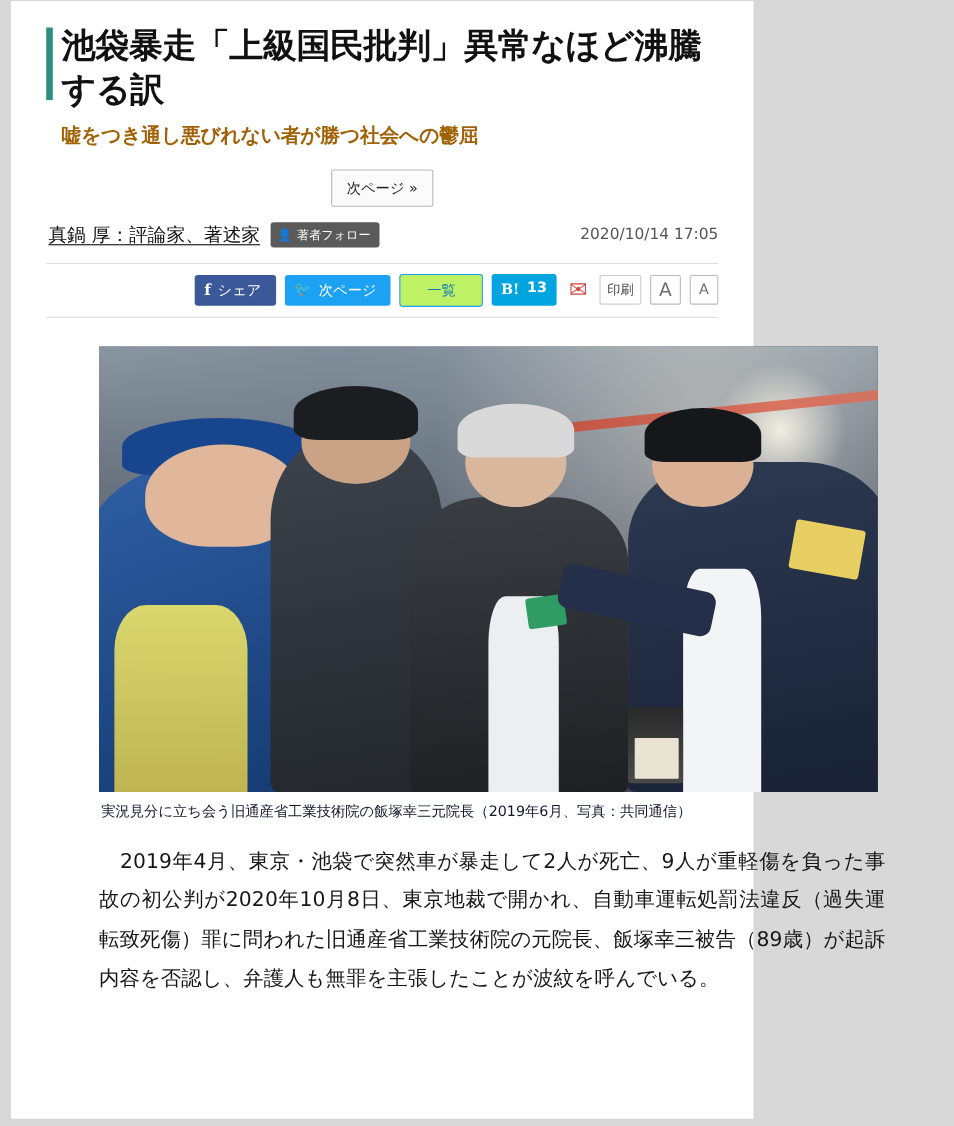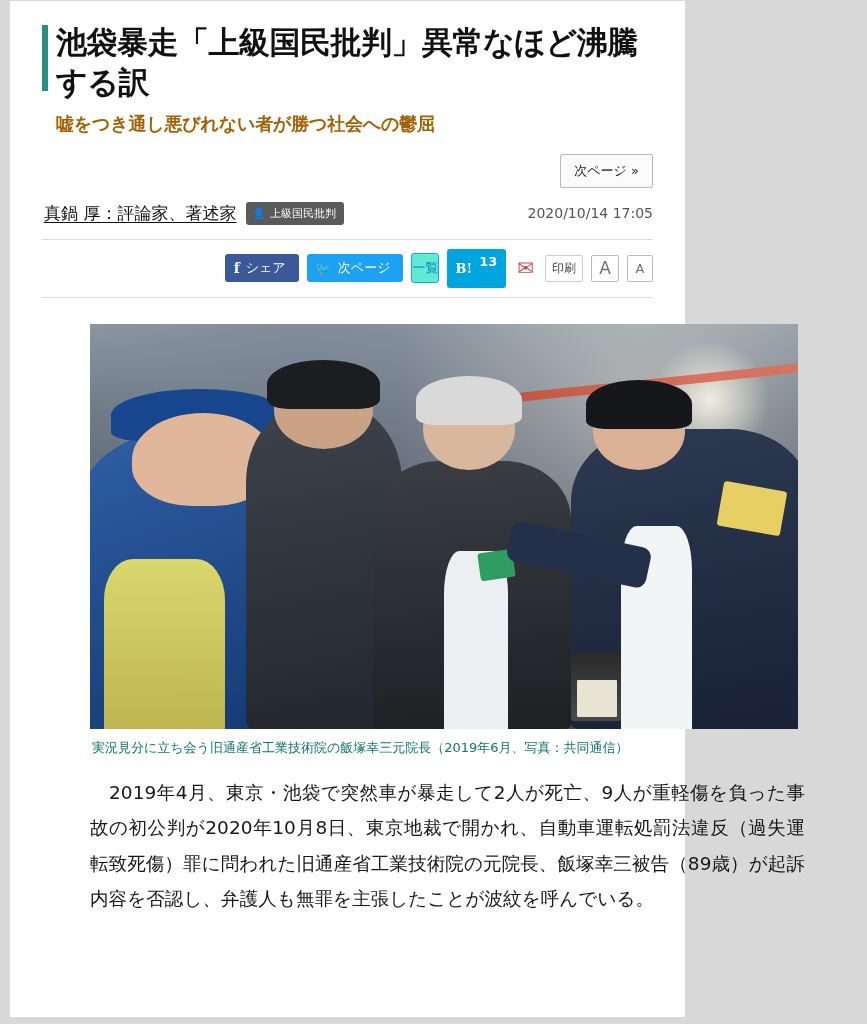--- a/index.html
+++ b/index.html
@@ -59,21 +59,21 @@
     font-weight: bold;
     color: #a16207;
     line-height: 1.3;
     margin: 0;
     letter-spacing: -0.2px;
   }
 
   
   .nextpage-row {
     display: flex;
-    justify-content: flex-end;
+    justify-content: center;
     padding: 12px 0 0 0;
   }
   .nextpage-btn {
     border: 1px solid #b9b9b9;
     background: #fbfbfb;
     color: #222;
     font-size: 13px;
     padding: 7px 13px;
     border-radius: 2px;
     font-family: "DejaVu Sans", "Liberation Sans", sans-serif;
@@ -150,23 +150,23 @@
   .glyph-f {
     font-weight: bold;
     font-family: "DejaVu Serif", serif;
     font-size: 14px;
     line-height: 1;
   }
   .glyph-bird { font-size: 13px; line-height: 1; }
   .btn-list {
     border: 1px solid #1da1f2;
     color: #1477b8;
-    background: #5eead4;
+    background: #bef264;
     font-size: 13px;
-    padding: 5px 0;
+    padding: 5px 24px;
     border-radius: 3px;
     cursor: pointer;
     white-space: nowrap;
     font-family: "DejaVu Sans", "Liberation Sans", sans-serif;
   }
   .btn-hatena {
     display: inline-flex;
     align-items: center;
     background: #00a4de;
     color: #ffffff;
@@ -176,21 +176,21 @@
     cursor: pointer;
     white-space: nowrap;
     font-family: "DejaVu Sans", "Liberation Sans", sans-serif;
   }
   .btn-hatena .bq {
     font-weight: bold;
     padding: 5px 5px 5px 8px;
     font-family: "DejaVu Serif", serif;
   }
   .btn-hatena .cnt {
-    padding: 5px 9px 19px 2px;
+    padding: 5px 9px 9px 2px;
     font-weight: bold;
   }
   .btn-mail {
     color: #d24a43;
     font-size: 20px;
     line-height: 1;
     padding: 0 3px;
     cursor: pointer;
   }
   .btn-print {
@@ -438,21 +438,21 @@
     top: 56%;
     width: 5%;
     height: 7%;
     background: #2f9c63;
     border-radius: 3px;
     transform: rotate(-8deg);
   }
 
   .caption {
     font-size: 13px;
-    color: #0f766e;
+    color: #0f172a;
     line-height: 1.6;
     padding: 9px 0 0 2px;
     font-family: "DejaVu Sans", "Liberation Sans", sans-serif;
   }
 
   
   .body-copy {
     margin: 16px 0 0 48px;
     width: 715px;
   }
@@ -479,21 +479,21 @@
     </div>
 
     <div class="nextpage-row">
       <button class="nextpage-btn">次ページ »</button>
     </div>
 
     <div class="byline-row">
       <span class="byline-author">真鍋 厚：評論家、著述家</span>
       <span class="follow-btn">
         <span class="person">👤</span>
-        <span>上級国民批判</span>
+        <span>著者フォロー</span>
       </span>
       <span class="byline-date">2020/10/14 17:05</span>
     </div>
 
     <div class="share-bar">
       <span class="btn-fb">
         <span class="glyph-f">f</span>
         <span>シェア</span>
       </span>
       <span class="btn-tw">

